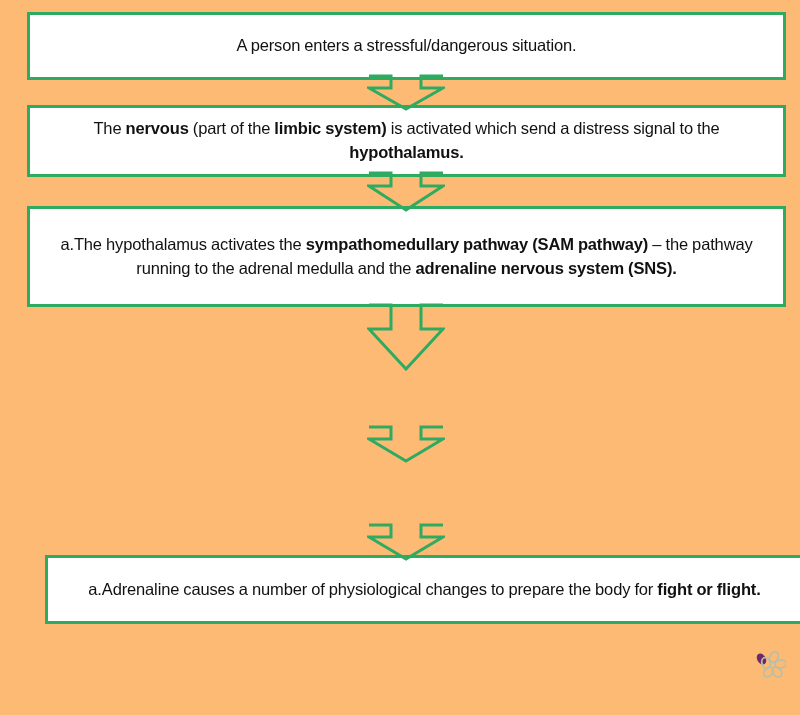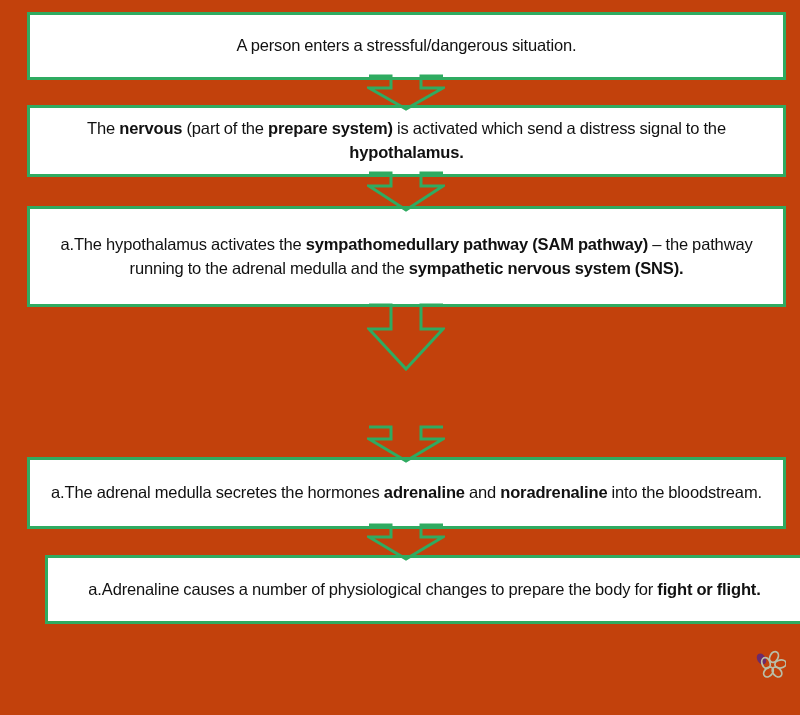--- a/index.html
+++ b/index.html
@@ -12,21 +12,21 @@
     width: 800px;
     height: 715px;
     font-family: "Liberation Sans", sans-serif;
     color: #111111;
     overflow: hidden;
   }
   #chart-root {
     position: relative;
     width: 800px;
     height: 715px;
-    background: #c2410c;
+    background: #fdba74;
   }
 
   
   .flow-box {
     position: absolute;
     box-sizing: border-box;
     border: 3px solid #2fab61;
     background: #ffffff;
     display: flex;
     align-items: center;
@@ -98,31 +98,28 @@
 </head>
 <body>
 
 <div id="chart-root">
 
   <div class="flow-box" id="box-1">
     <div class="flow-text">A person enters a stressful/dangerous situation.</div>
   </div>
 
   <div class="flow-box" id="box-2">
-    <div class="flow-text">The <b>nervous</b> (part of the <b>prepare system)</b> is activated which send a distress signal to the <b>hypothalamus.</b></div>
+    <div class="flow-text">The <b>nervous</b> (part of the <b>limbic system)</b> is activated which send a distress signal to the <b>hypothalamus.</b></div>
   </div>
 
   <div class="flow-box" id="box-3">
-    <div class="flow-text">a.The hypothalamus activates the <b>sympathomedullary pathway (SAM pathway)</b> – the pathway running to the adrenal medulla and the <b>sympathetic nervous system (SNS).</b></div>
+    <div class="flow-text">a.The hypothalamus activates the <b>sympathomedullary pathway (SAM pathway)</b> – the pathway running to the adrenal medulla and the <b>adrenaline nervous system (SNS).</b></div>
   </div>
 
 
-  <div class="flow-box" id="box-5">
-    <div class="flow-text">a.The adrenal medulla secretes the hormones <b>adrenaline</b> and <b>noradrenaline</b> into the bloodstream.</div>
-  </div>
 
   <div class="flow-box" id="box-6">
     <div class="flow-text">a.Adrenaline causes a number of physiological changes to prepare the body for <b>fight or flight.</b></div>
   </div>
 
   <div class="arrow" id="arrow-1">
     <svg viewBox="0 0 78 37" width="78" height="37" aria-hidden="true">
       <path d="M 2 2 L 24 2 L 24 14 L 2 14 L 39 35 L 76 14 L 54 14 L 54 2 L 76 2" fill="none" stroke="#2fab61" stroke-width="3" stroke-linejoin="miter"></path>
     </svg>
   </div>

